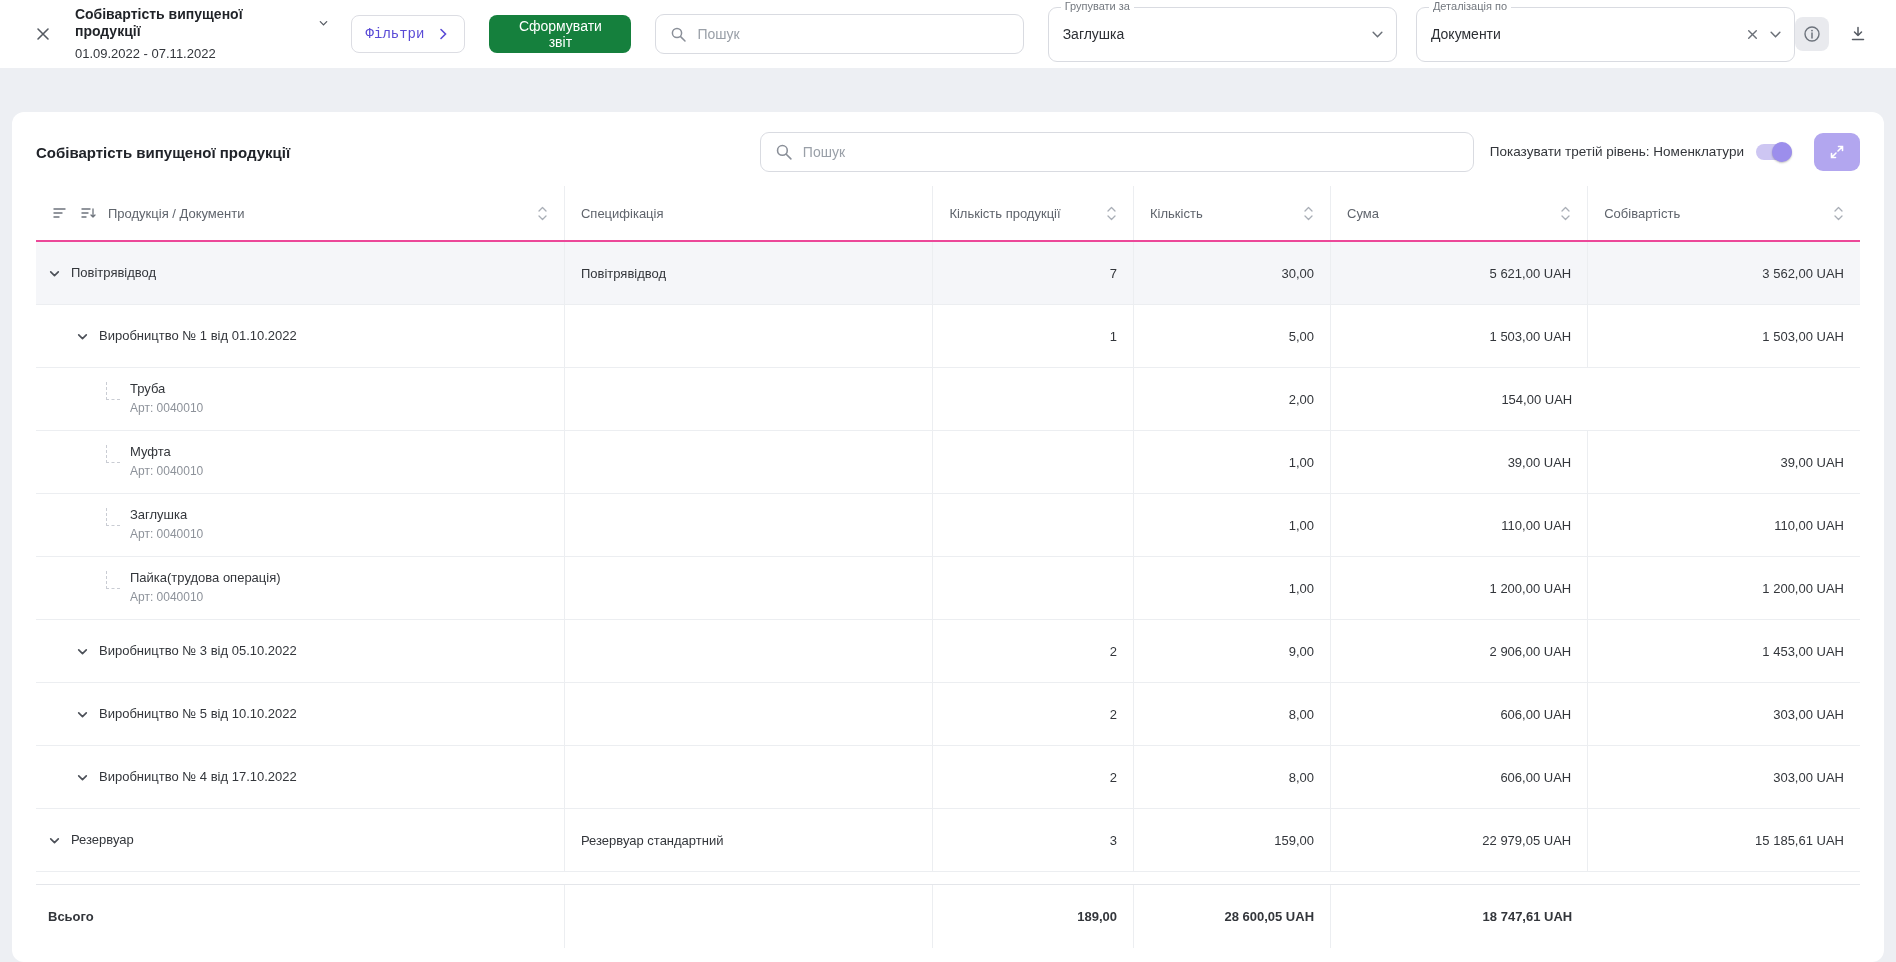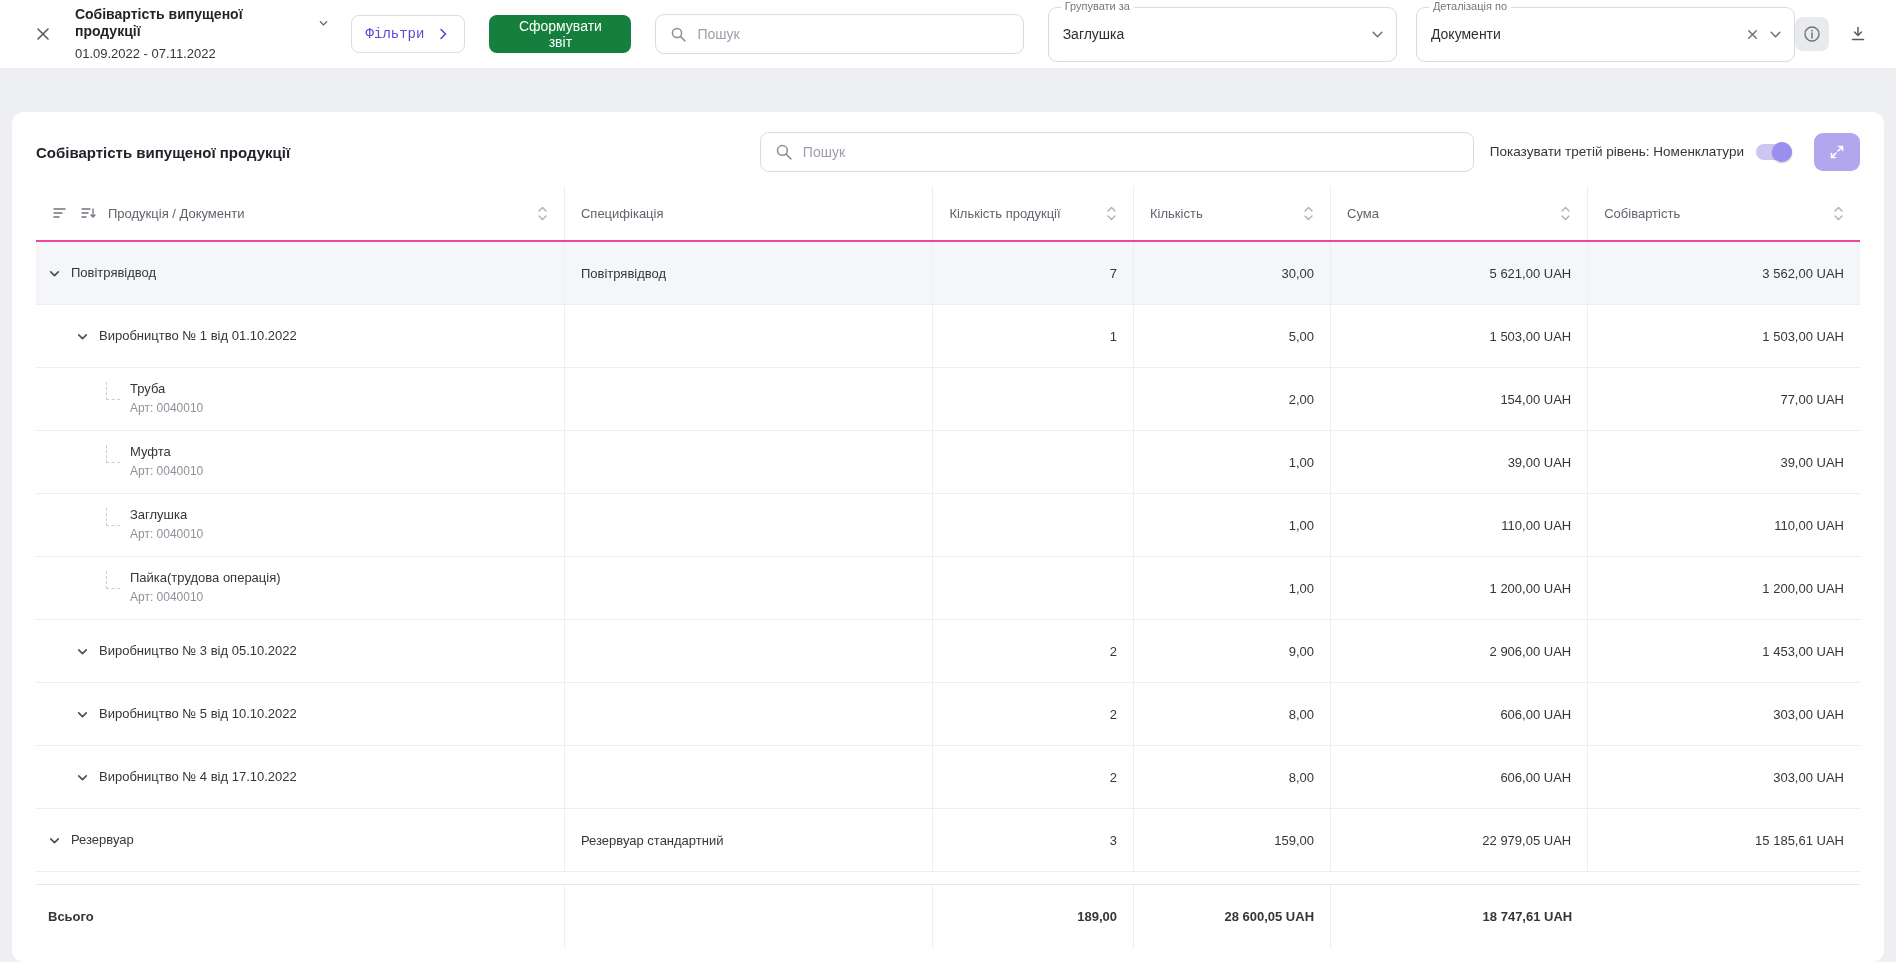--- a/index.html
+++ b/index.html
@@ -394,23 +394,20 @@
             </div>
     <div class="cell num">
               <span class="cval"></span>
             </div>
     <div class="cell num">
               <span class="cval">2,00</span>
             </div>
     <div class="cell num">
               <span class="cval">154,00 UAH</span>
             </div>
-    <div class="cell num">
-              <span class="cval">77,00 UAH</span>
-            </div>
   </div>
 
   <div class="trow">
     <div class="cell c-prod">
       <span class="indent" style="width: 56px;"></span>
 
       <span class="connector"></span>
       <span class="name-wrap">
         <span class="row-name">Муфта</span>
         <span class="row-sub">Арт: 0040010</span>

